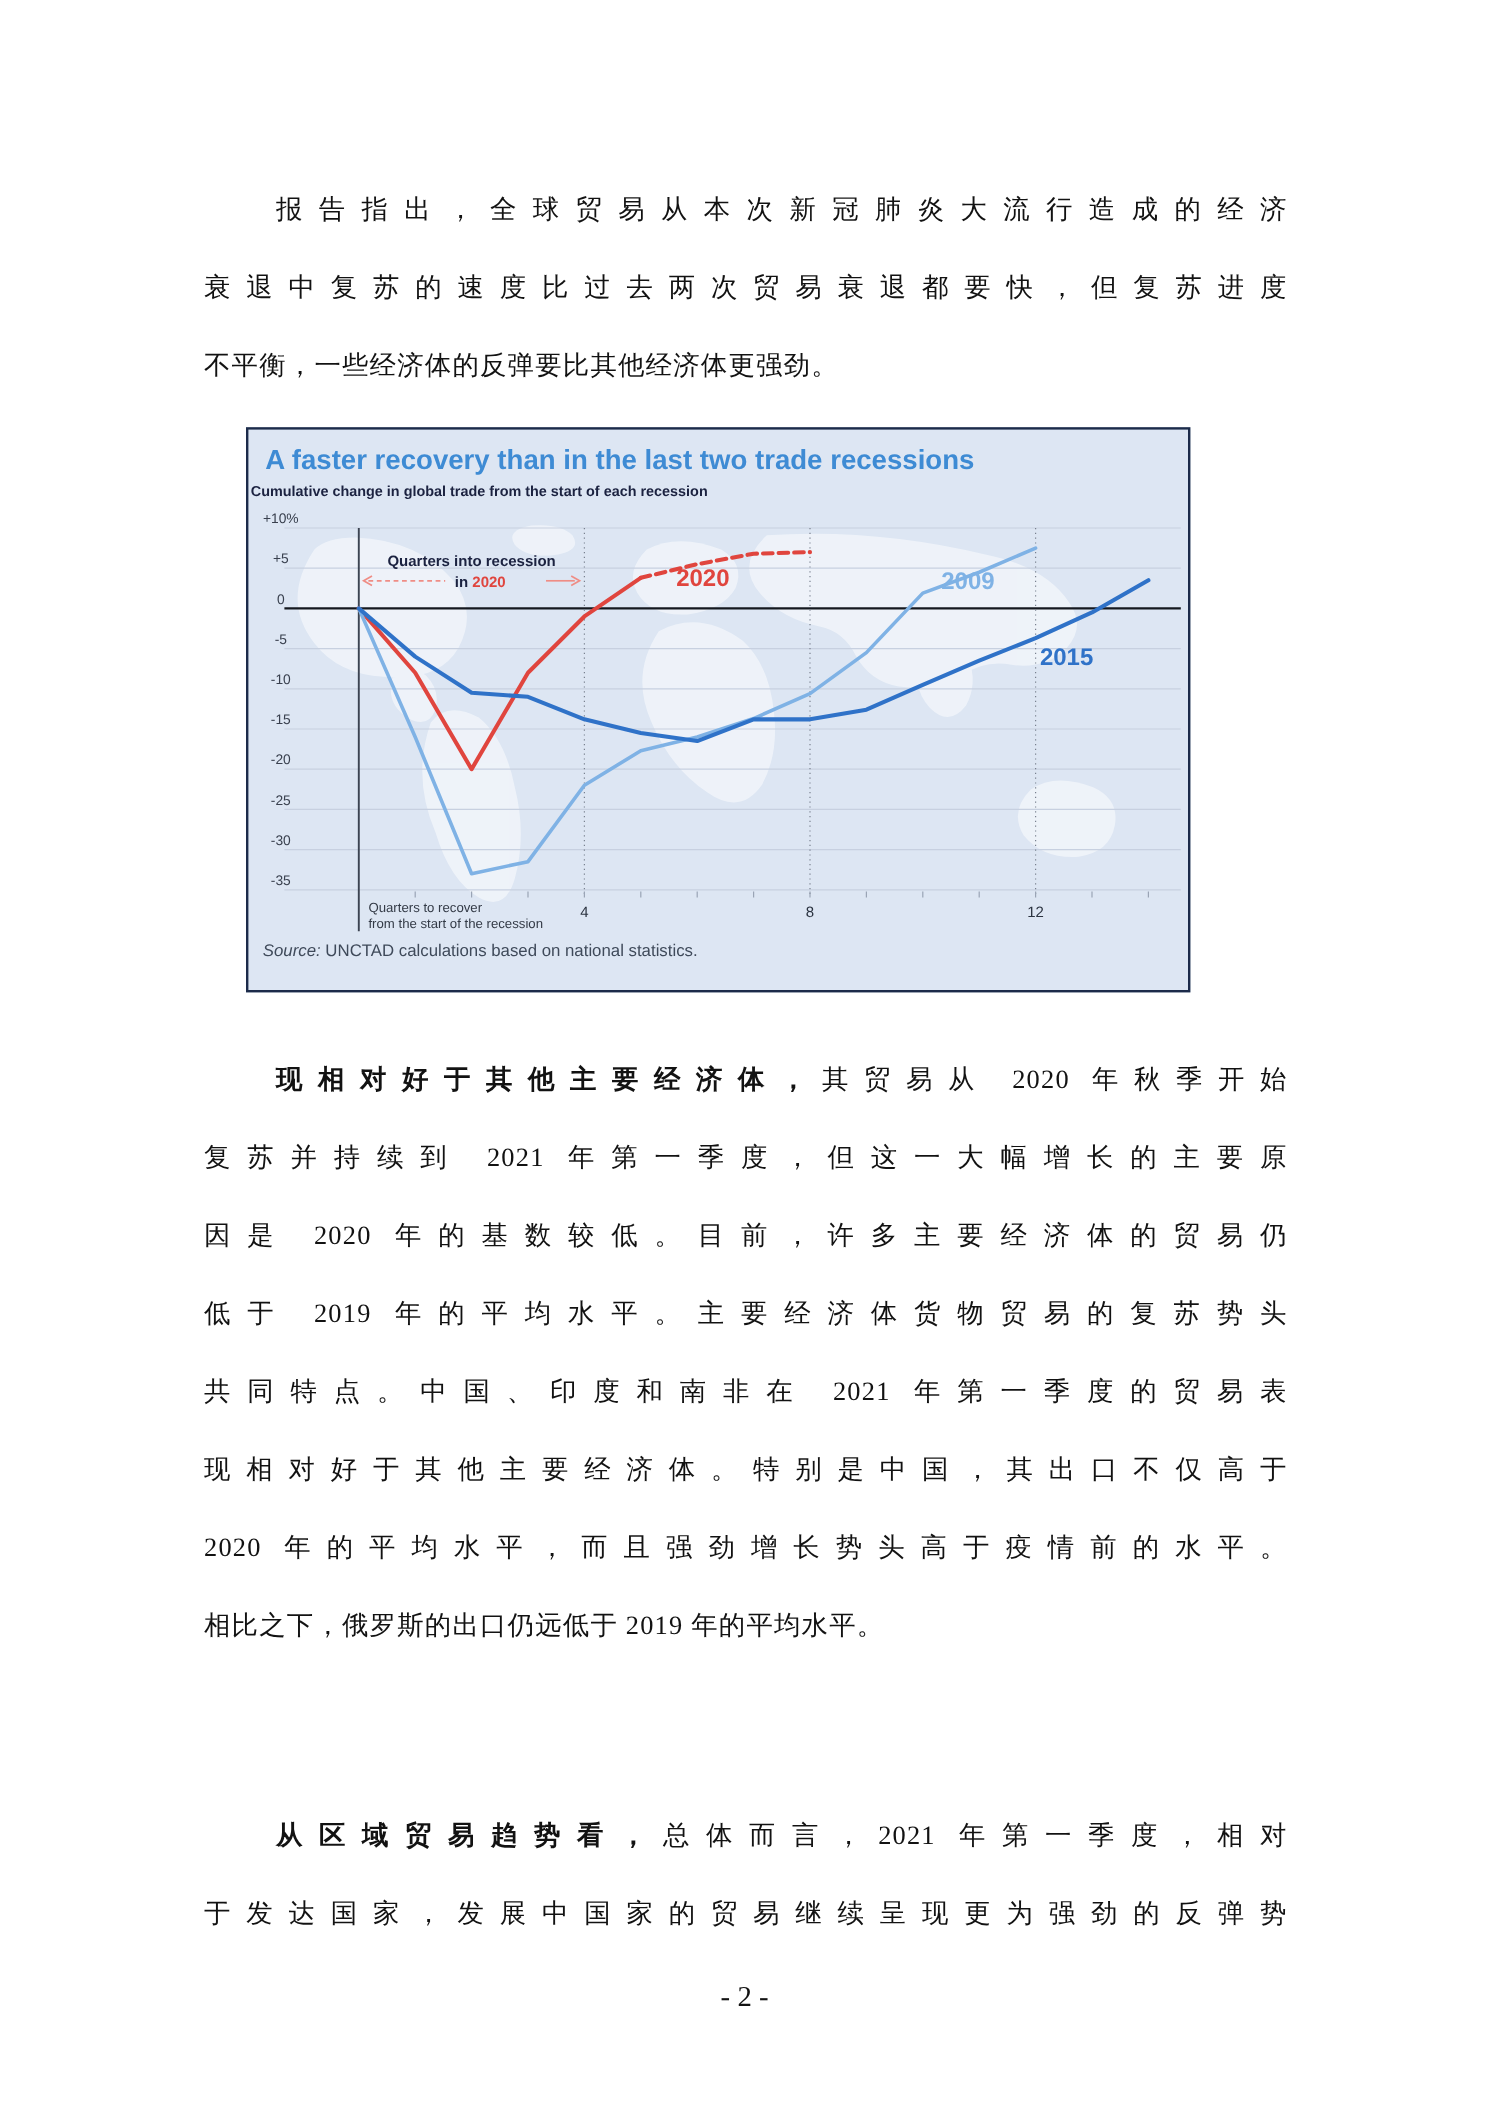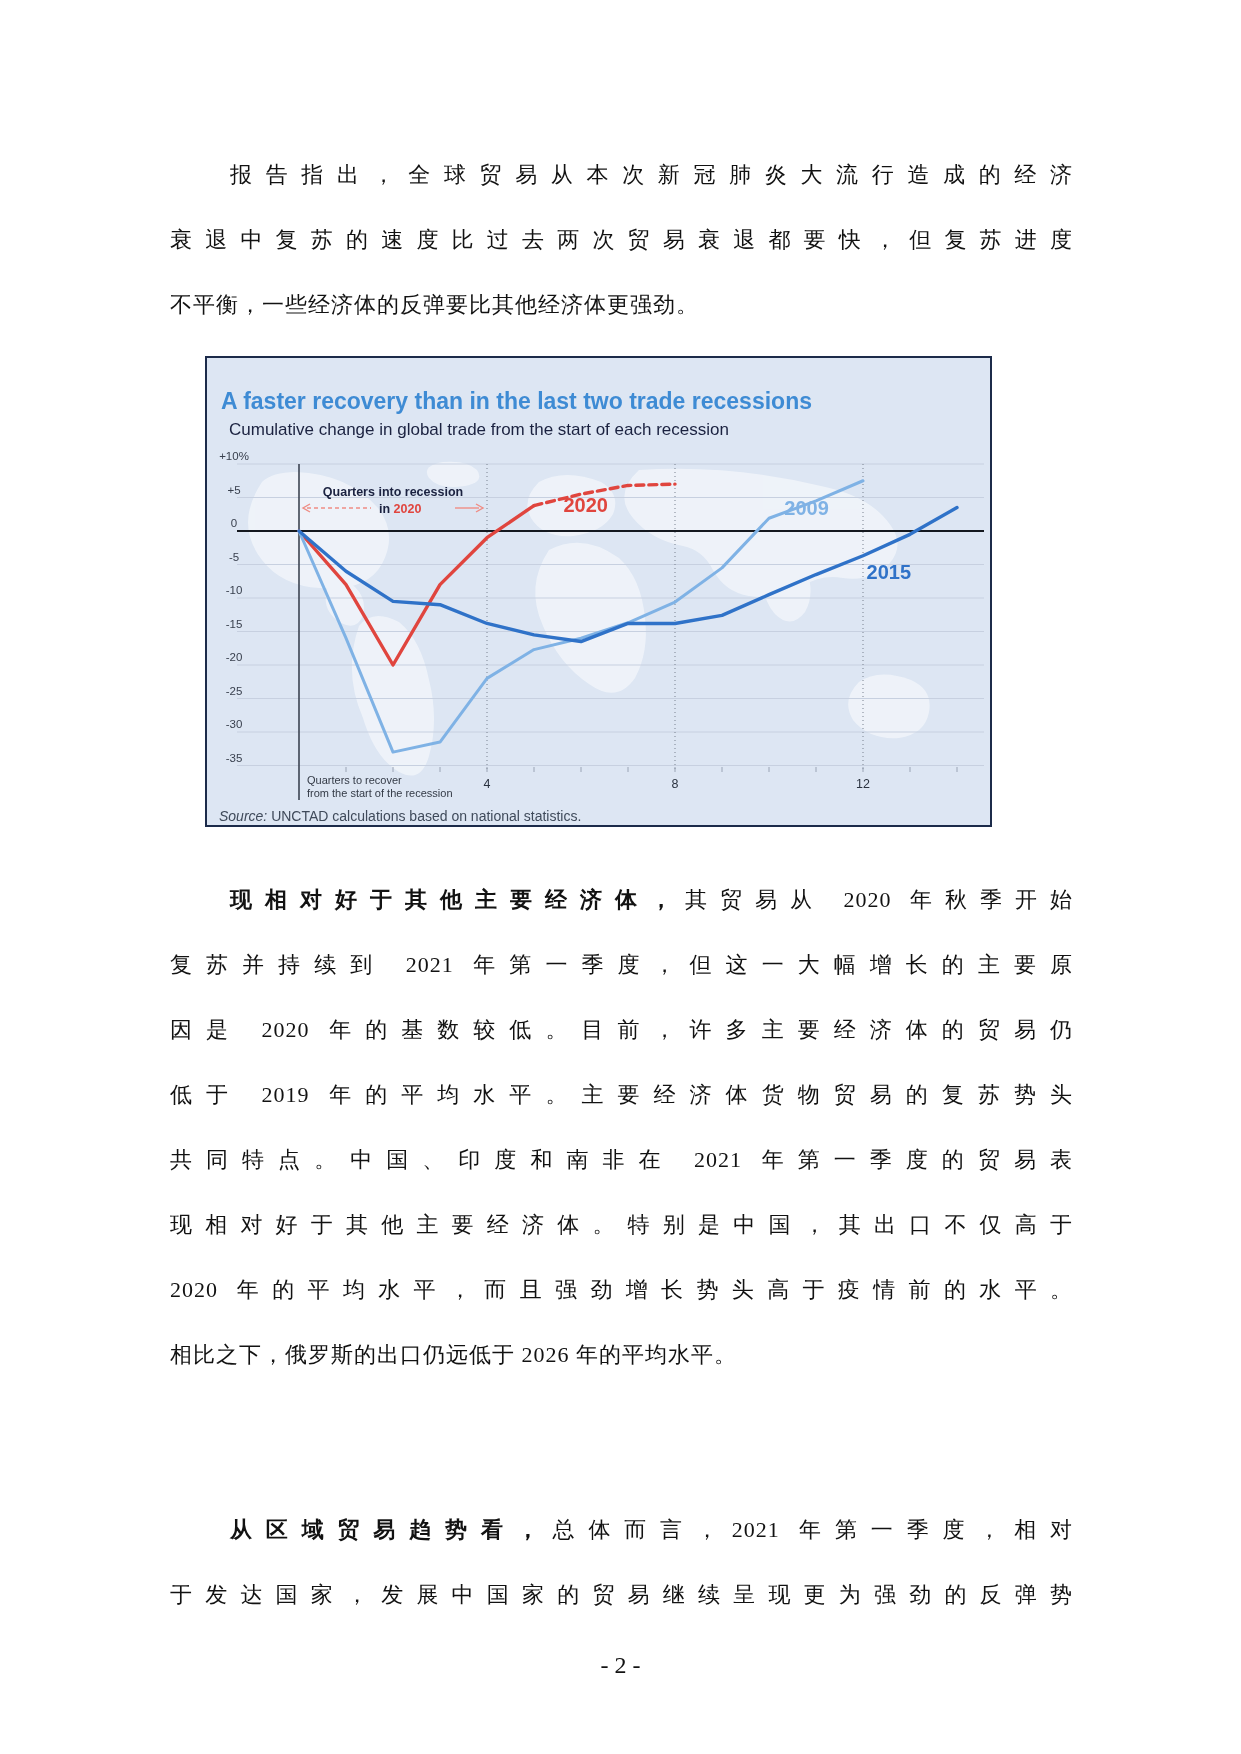--- a/index.html
+++ b/index.html
@@ -8,22 +8,22 @@
   .line{font-size:22px;line-height:65px;text-align:justify;text-align-last:justify;text-justify:inter-character;letter-spacing:1px;white-space:nowrap0;}
   .line.last{text-align-last:left;}
   .line.ind{text-indent:60px;}
   .b{font-weight:bold;}
   #para-0{top:142px;}
   #para-1{top:867px;}
   #para-2{top:1497px;}
 
   .chartbox{position:absolute;left:205px;top:356px;width:787px;height:471px;box-sizing:border-box;
             border:2px solid #1c2b4a;background:#dde6f3;font-family:"Liberation Sans","DejaVu Sans",sans-serif;}
-  .c-title{font-weight:bold;font-size:23px;color:#3e8bd4;padding:30px 0 0 14px;letter-spacing:0px;}
-  .c-sub{font-weight:normal;font-size:17px;color:#1b2240;padding:5px 0 0 22px;}
+  .c-title{font-weight:bold;font-size:23px;color:#3e8bd4;padding:12px 0 0 14px;letter-spacing:0px;}
+  .c-sub{font-weight:bold;font-size:12px;color:#1b2240;padding:5px 0 0 2px;}
   #plot{display:block;margin-top:4px;}
   .c-src{font-size:14px;color:#3f4a5a;padding:2px 0 0 12px;}
   .c-src i{color:#3f4a5a;}
 
   .tick{font:11.5px "Liberation Sans","DejaVu Sans",sans-serif;fill:#39404e;}
   .xtick{font:12.5px "Liberation Sans","DejaVu Sans",sans-serif;fill:#2b3340;}
   .slabel{font:bold 20px "Liberation Sans","DejaVu Sans",sans-serif;}
   .ann{font:bold 12.5px "Liberation Sans","DejaVu Sans",sans-serif;fill:#1b2240;}
   .axlabel{font:11px "Liberation Sans","DejaVu Sans",sans-serif;fill:#333a46;}
 
@@ -115,21 +115,21 @@
   </div>
 
   <div class="textcol" id="para-1" style="position:absolute;">
       <div class="line ind"><span class="b">现相对好于其他主要经济体，</span><span>其贸易从 2020 年秋季开始</span></div>
       <div class="line"><span>复苏并持续到 2021 年第一季度，但这一大幅增长的主要原</span></div>
       <div class="line"><span>因是 2020 年的基数较低。目前，许多主要经济体的贸易仍</span></div>
       <div class="line"><span>低于 2019 年的平均水平。主要经济体货物贸易的复苏势头</span></div>
       <div class="line"><span>共同特点。中国、印度和南非在 2021 年第一季度的贸易表</span></div>
       <div class="line"><span>现相对好于其他主要经济体。特别是中国，其出口不仅高于</span></div>
       <div class="line"><span>2020 年的平均水平，而且强劲增长势头高于疫情前的水平。</span></div>
-      <div class="line last"><span>相比之下，俄罗斯的出口仍远低于 2026 年的平均水平。</span></div>
+      <div class="line last"><span>相比之下，俄罗斯的出口仍远低于 2019 年的平均水平。</span></div>
     </div>
 
   <div class="textcol" id="para-2" style="position:absolute;">
       <div class="line ind"><span class="b">从区域贸易趋势看，</span><span>总体而言，2021 年第一季度，相对</span></div>
       <div class="line"><span>于发达国家，发展中国家的贸易继续呈现更为强劲的反弹势</span></div>
     </div>
 
   <div class="footer">- 2 -</div>
 
 </div>

